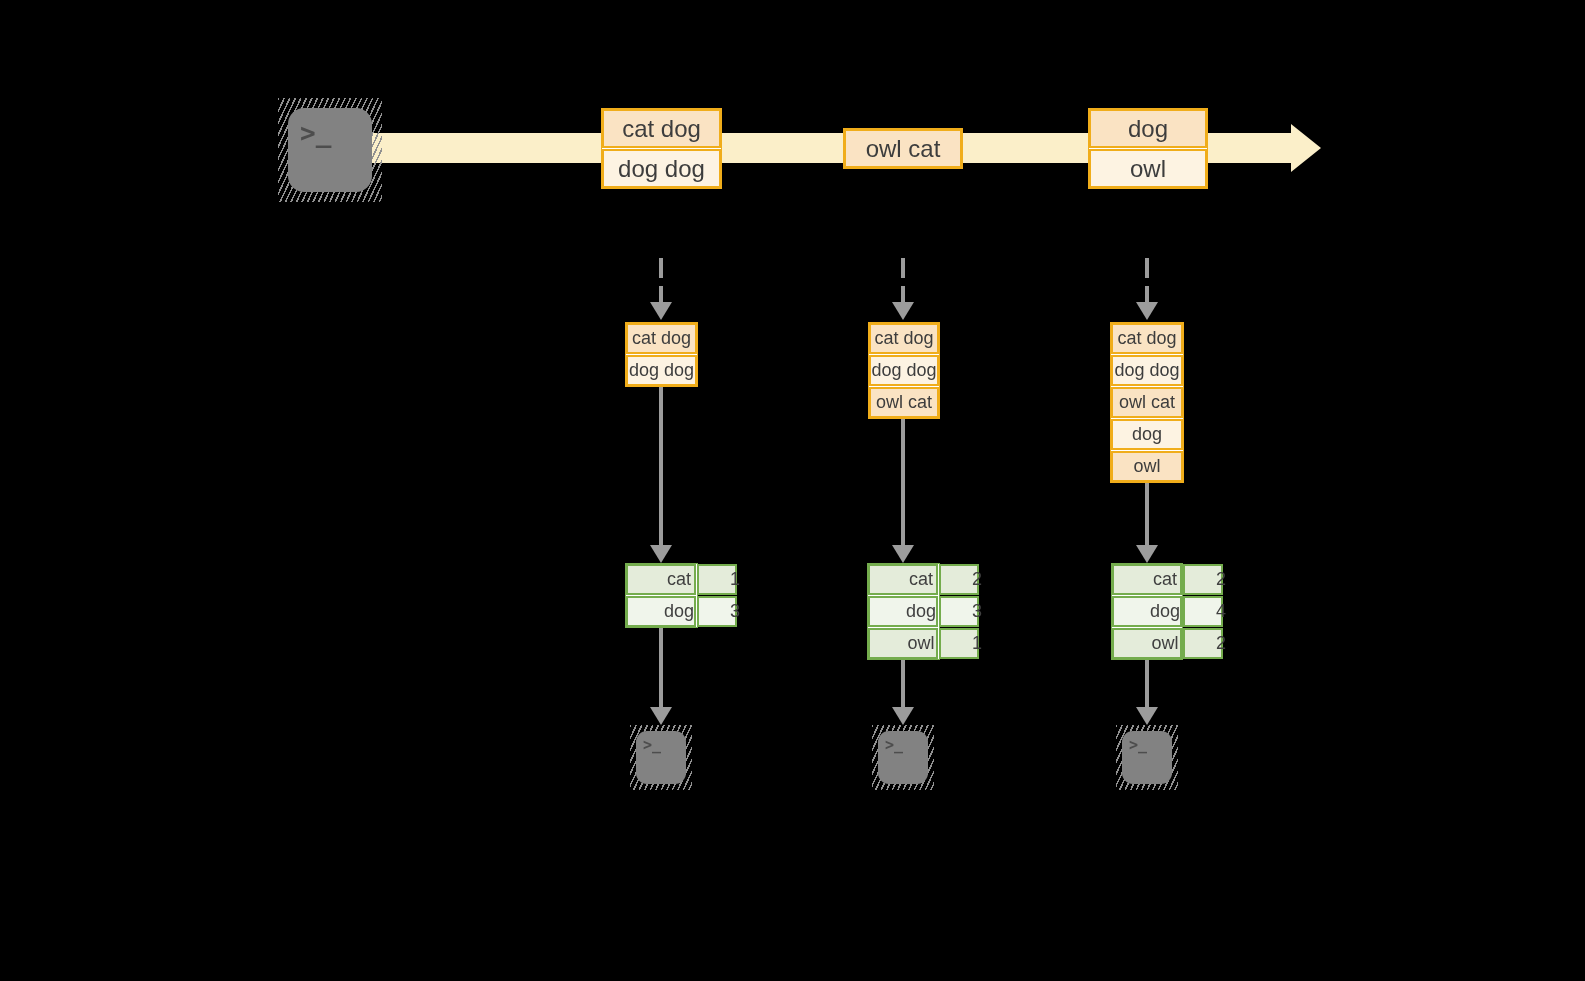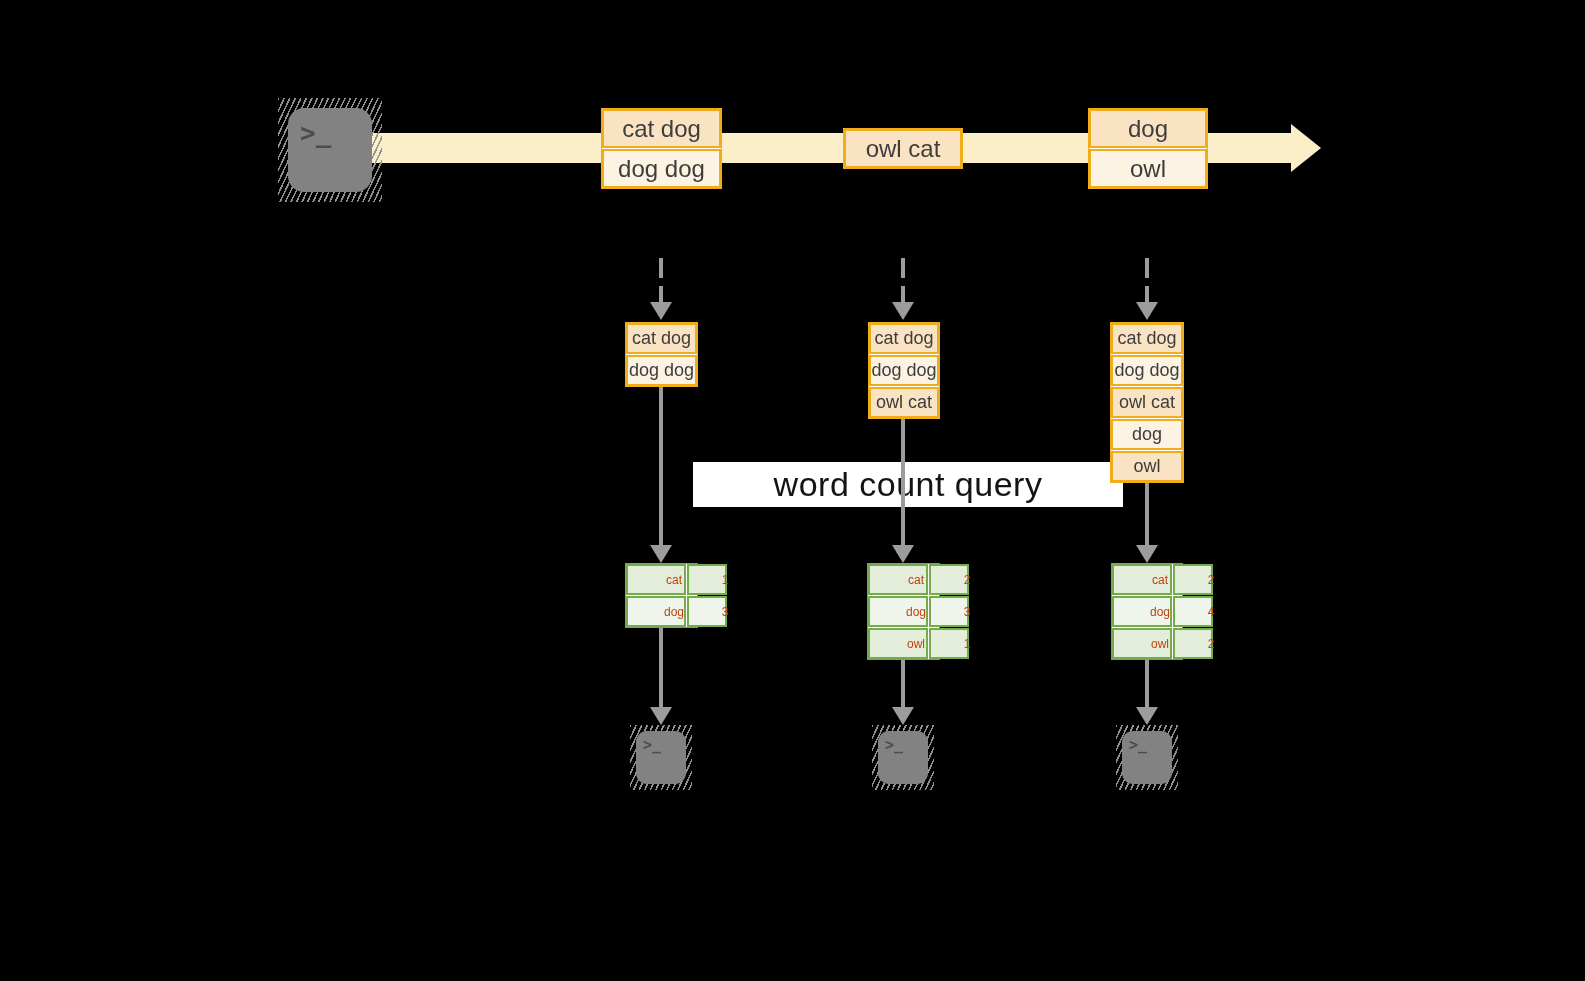--- a/index.html
+++ b/index.html
@@ -45,22 +45,22 @@
     border-left:11px solid transparent;border-right:11px solid transparent;
     border-top:18px solid var(--arrow-gray,#9c9c9c);}
   
   .query-band{position:absolute;left:693px;top:462px;width:430px;height:45px;z-index:1;
     background:var(--query-bg,#fff);display:flex;align-items:center;justify-content:center;}
   .query-band span{font-size:34px;color:#141414;letter-spacing:.5px;}
   
   .gtable{position:absolute;top:563px;z-index:3;display:grid;grid-template-columns:1fr 24px;
     gap:1px;background:#ffffff;border:1px solid var(--green-border,#74ac4d);box-sizing:border-box;}
   .gcell{box-sizing:border-box;height:31px;border:2px solid var(--green-border,#74ac4d);
-    display:flex;align-items:center;justify-content:center;font-size:12px;
-    color:#c2410c;background:var(--cell-green-light,#f0f5eb);padding-left:36px;}
+    display:flex;align-items:center;justify-content:center;font-size:18px;
+    color:#404040;background:var(--cell-green-light,#f0f5eb);padding-left:36px;}
   .gtable .gcell:nth-child(4n+1),.gtable .gcell:nth-child(4n+2){background:var(--cell-green-dark,#e4ecda);}
   
   .term{position:absolute;z-index:4;}
   .term .hatch{position:absolute;inset:0;
     background:repeating-linear-gradient(115deg,#919191 0 1.5px,transparent 1.5px 5px);}
   .term .tbody{position:absolute;background:var(--terminal-gray,#828282);}
   .term.big{left:278px;top:98px;width:104px;height:104px;}
   .term.big .tbody{inset:10px;border-radius:16px;padding:12px 0 0 12px;}
   .term.small{width:62px;height:65px;}
   .term.small .tbody{inset:6px;border-radius:11px;padding:7px 0 0 7px;}
@@ -111,23 +111,20 @@
     <div class="ocell small">owl cat</div>
   </div>
   <div class="obox" style="left:1110px;top:322px;width:74px;">
     <div class="ocell small">cat dog</div>
     <div class="ocell small">dog dog</div>
     <div class="ocell small">owl cat</div>
     <div class="ocell small">dog</div>
     <div class="ocell small">owl</div>
   </div>
 
-  <div class="query-band">
-    <span>word count query</span>
-  </div>
 
   <div class="sline" style="left:659px;top:385px;height:162px;"></div>
   <div class="ahead" style="left:650px;top:545px;"></div>
   <div class="sline" style="left:901px;top:417px;height:130px;"></div>
   <div class="ahead" style="left:892px;top:545px;"></div>
   <div class="sline" style="left:1145px;top:481px;height:66px;"></div>
   <div class="ahead" style="left:1136px;top:545px;"></div>
 
   <div class="gtable" style="left:625px;width:73px;">
     <div class="gcell">cat</div>

